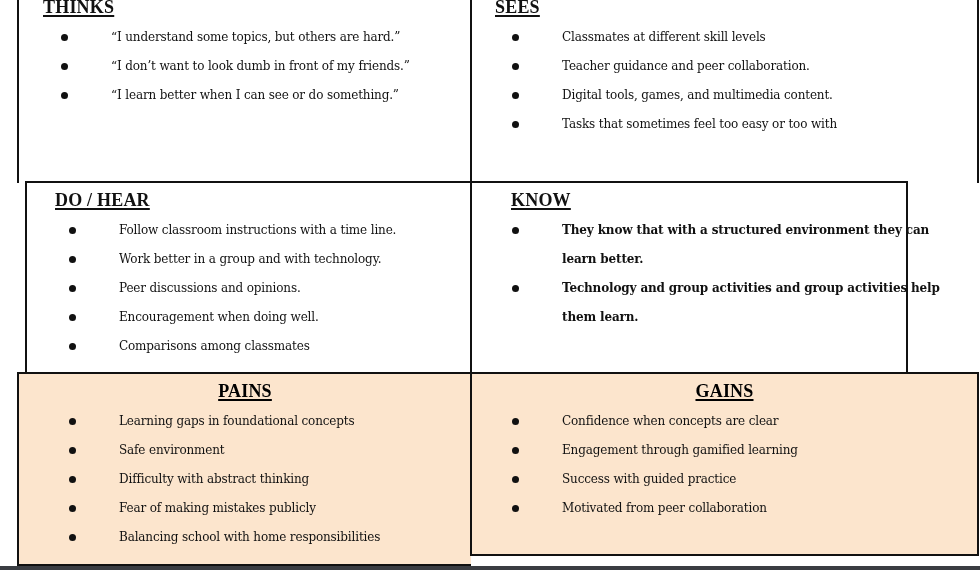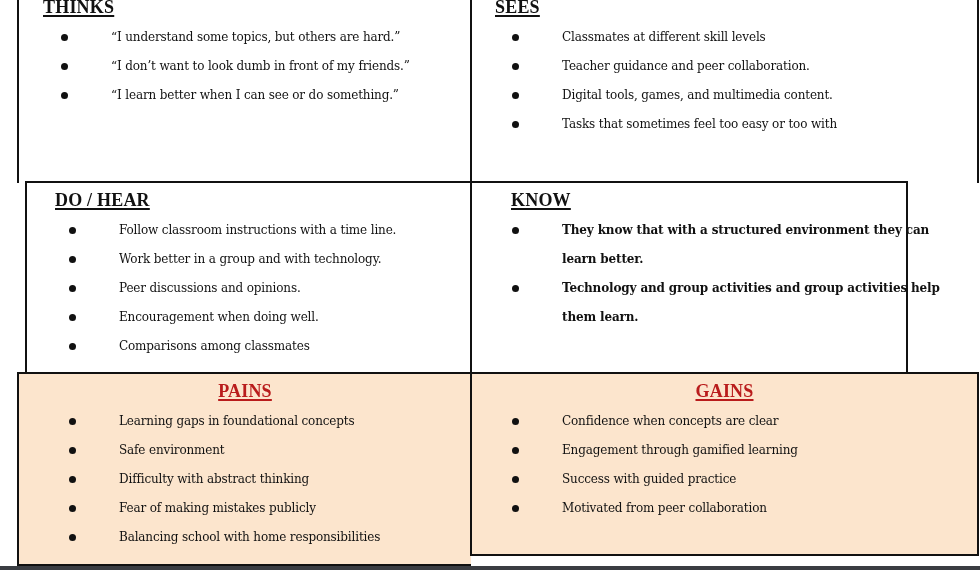--- a/index.html
+++ b/index.html
@@ -34,21 +34,21 @@
     .heading {
       font-family: "Liberation Serif", "DejaVu Serif", serif;
       font-weight: bold;
       font-size: 18px;
       text-decoration: underline;
       text-decoration-thickness: 1.5px;
       text-underline-offset: 2px;
       position: absolute;
       letter-spacing: 0.2px;
     }
-    .heading.blue { color: #b91c1c; }
+    .heading.blue { color: #000000; }
     .heading.center { left: 0; right: 0; text-align: center; }
 
     ul.items {
       list-style: none;
       margin: 0; padding: 0;
       position: absolute;
     }
     ul.items li {
       position: relative;
       font-family: "DejaVu Serif", serif;

